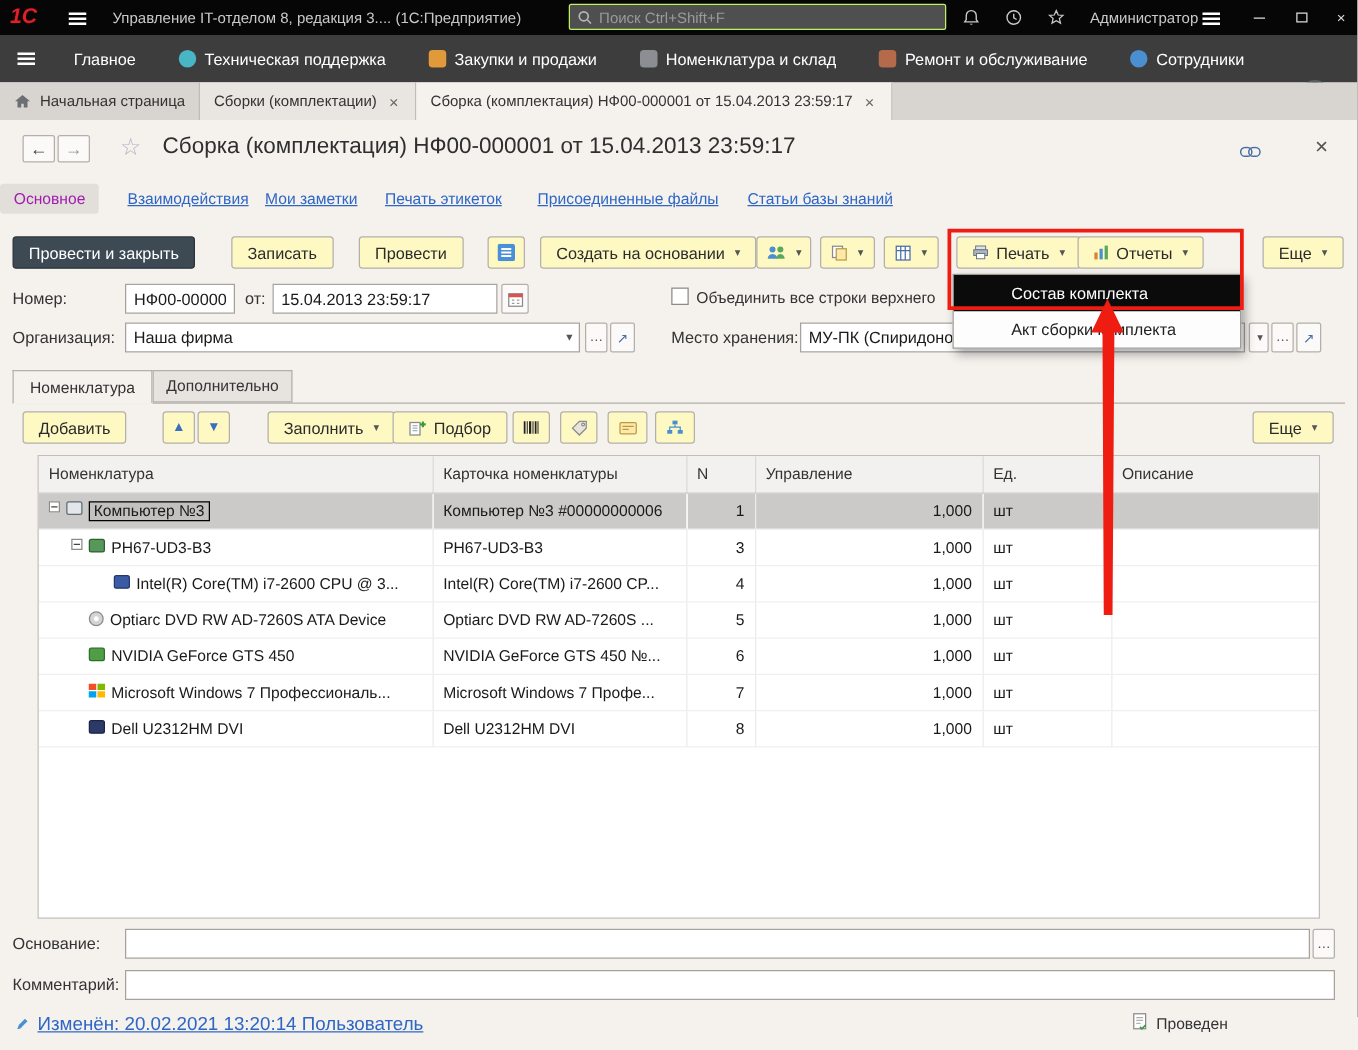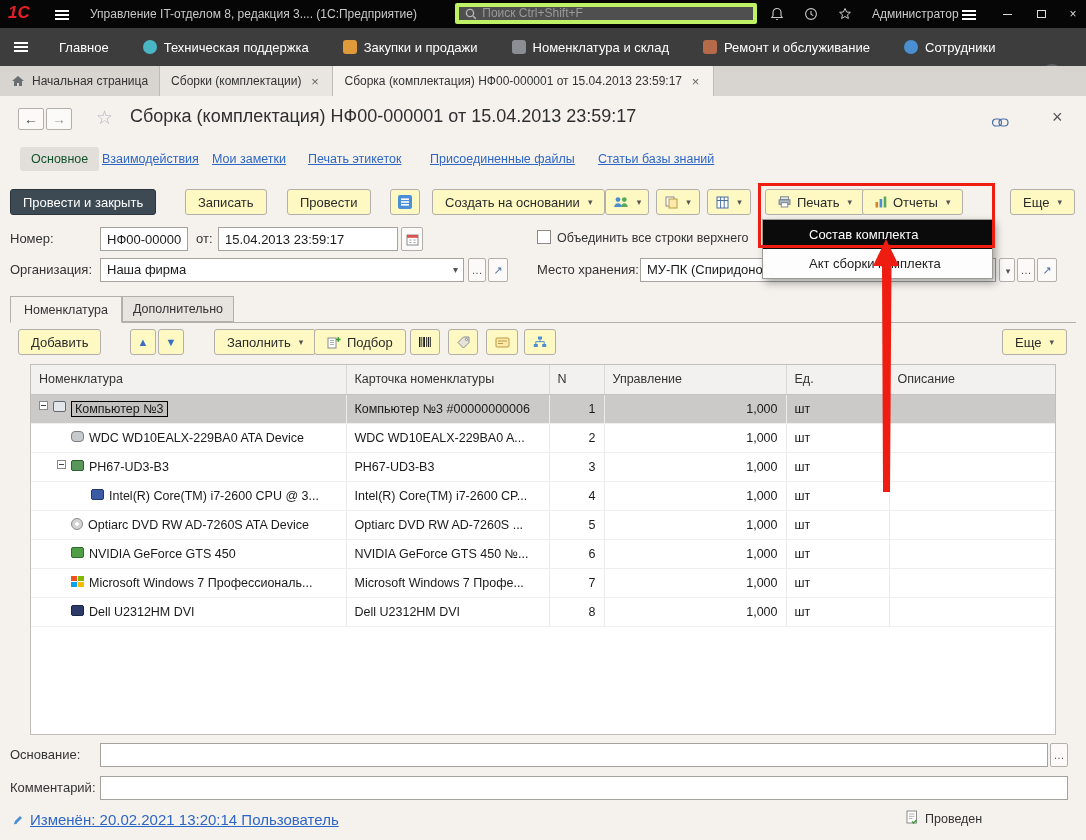--- a/index.html
+++ b/index.html
@@ -5,21 +5,21 @@
   *{margin:0;padding:0;box-sizing:border-box}
   html,body{background:#8a8a8a}
   body{font-family:"Liberation Sans",sans-serif}
   .app{position:relative;width:1086px;height:840px;background:#f5f2ee;overflow:hidden}
   .abs{position:absolute}
 
   
   .titlebar{position:absolute;top:0;left:0;right:0;height:28px;background:#060606;color:#c9c9c9;font-size:12px}
   .logo1c{position:absolute;left:8px;top:3px;color:#e31e24;font-size:17px;font-weight:bold;font-style:italic}
   .ham{width:14px;height:10px;background:linear-gradient(#fff,#fff) 0 0/14px 2px no-repeat,linear-gradient(#fff,#fff) 0 4px/14px 2px no-repeat,linear-gradient(#fff,#fff) 0 8px/14px 2px no-repeat;display:inline-block}
-  .tb-search{position:absolute;left:455px;top:3px;width:302px;height:21px;background:#4f4f4f;border:4px solid #bef264;border-radius:2px;display:flex;align-items:flex-end;gap:6px;padding:0 6px}
+  .tb-search{position:absolute;left:455px;top:3px;width:302px;height:21px;background:#4f4f4f;border:1px solid #bef264;border-radius:2px;display:flex;align-items:center;gap:6px;padding:0 6px}
   .tb-search input{background:transparent;border:none;outline:none;color:#c9c9c9;font-size:12px;width:100%}
   .tb-search input::placeholder{color:#9a9a9a}
   .wbtn{position:absolute;top:0;width:30px;height:28px;display:flex;align-items:center;justify-content:center;color:#ddd;cursor:pointer}
   .minus-g{width:9px;height:1px;background:#ddd}
   .maxi-g{width:9px;height:8px;border:1px solid #ddd}
   .vdots{width:3px;height:3px;background:#ccc;border-radius:50%;box-shadow:0 5px 0 #ccc,0 10px 0 #ccc;margin-top:-10px}
 
   
   .menubar{position:absolute;top:28px;left:0;right:0;height:38px;background:#3d3d3d;display:flex;align-items:center;color:#fff;font-size:13px}
   .mb-item{display:flex;align-items:center;gap:7px;padding:0 17px;height:100%;cursor:pointer;white-space:nowrap}
@@ -181,21 +181,21 @@
   <span class="abs" style="left:130px;top:106px;font-size:18px;color:#2f2f2f">Сборка (комплектация) НФ00-000001 от 15.04.2013 23:59:17</span>
   <span class="abs" style="left:992px;top:113px">
     <svg width="17" height="9">
         <rect x="0.5" y="1" width="9" height="7" rx="3.5" fill="none" stroke="#4a6fa5" stroke-width="1.2"></rect>
         <rect x="7" y="1" width="9" height="7" rx="3.5" fill="none" stroke="#4a6fa5" stroke-width="1.2"></rect>
       </svg>
   </span>
   <span class="abs" style="left:1028px;top:116px"><span class="vdots" style="margin-top:0"></span></span>
   <span class="abs" style="left:1052px;top:107px;font-size:18px;color:#555">×</span>
 
-  <span class="abs" style="left:20px;top:147px;background:#e2ded9;border-radius:3px;padding:5px 11px;font-size:12.5px;color:#14532d">Основное</span>
+  <span class="abs" style="left:0;top:147px;background:#e2ded9;border-radius:3px;padding:5px 11px;font-size:12.5px;color:#a21caf">Основное</span>
   <span class="abs link" style="left:102px;top:152px">Взаимодействия</span>
   <span class="abs link" style="left:212px;top:152px">Мои заметки</span>
   <span class="abs link" style="left:308px;top:152px">Печать этикеток</span>
   <span class="abs link" style="left:430px;top:152px">Присоединенные файлы</span>
   <span class="abs link" style="left:598px;top:152px">Статьи базы знаний</span>
 
   <div class="btn primary" style="left:10px;top:189px">
       <span>Провести и закрыть</span>
     </div>
   <div class="btn" style="left:185px;top:189px">
@@ -374,33 +374,20 @@
               </span>
             </td>
         <td>Компьютер №3 #00000000006</td>
         <td class="num">1</td>
         <td class="num">1,000</td>
         <td>шт</td>
         <td></td>
       </tr>
       <tr>
         <td>
-              <span class="namecell" style="padding-left:32px">
-                <span class="ricon hdd-icon"></span>
-                <span>WDC WD10EALX-229BA0 ATA Device</span>
-              </span>
-            </td>
-        <td>WDC WD10EALX-229BA0 A...</td>
-        <td class="num">2</td>
-        <td class="num">1,000</td>
-        <td>шт</td>
-        <td></td>
-      </tr>
-      <tr>
-        <td>
               <span class="namecell" style="padding-left:18px">
                 <span class="exp"></span>
                 <span class="ricon motherboard-icon"></span>
                 <span>PH67-UD3-B3</span>
               </span>
             </td>
         <td>PH67-UD3-B3</td>
         <td class="num">3</td>
         <td class="num">1,000</td>
         <td>шт</td>

